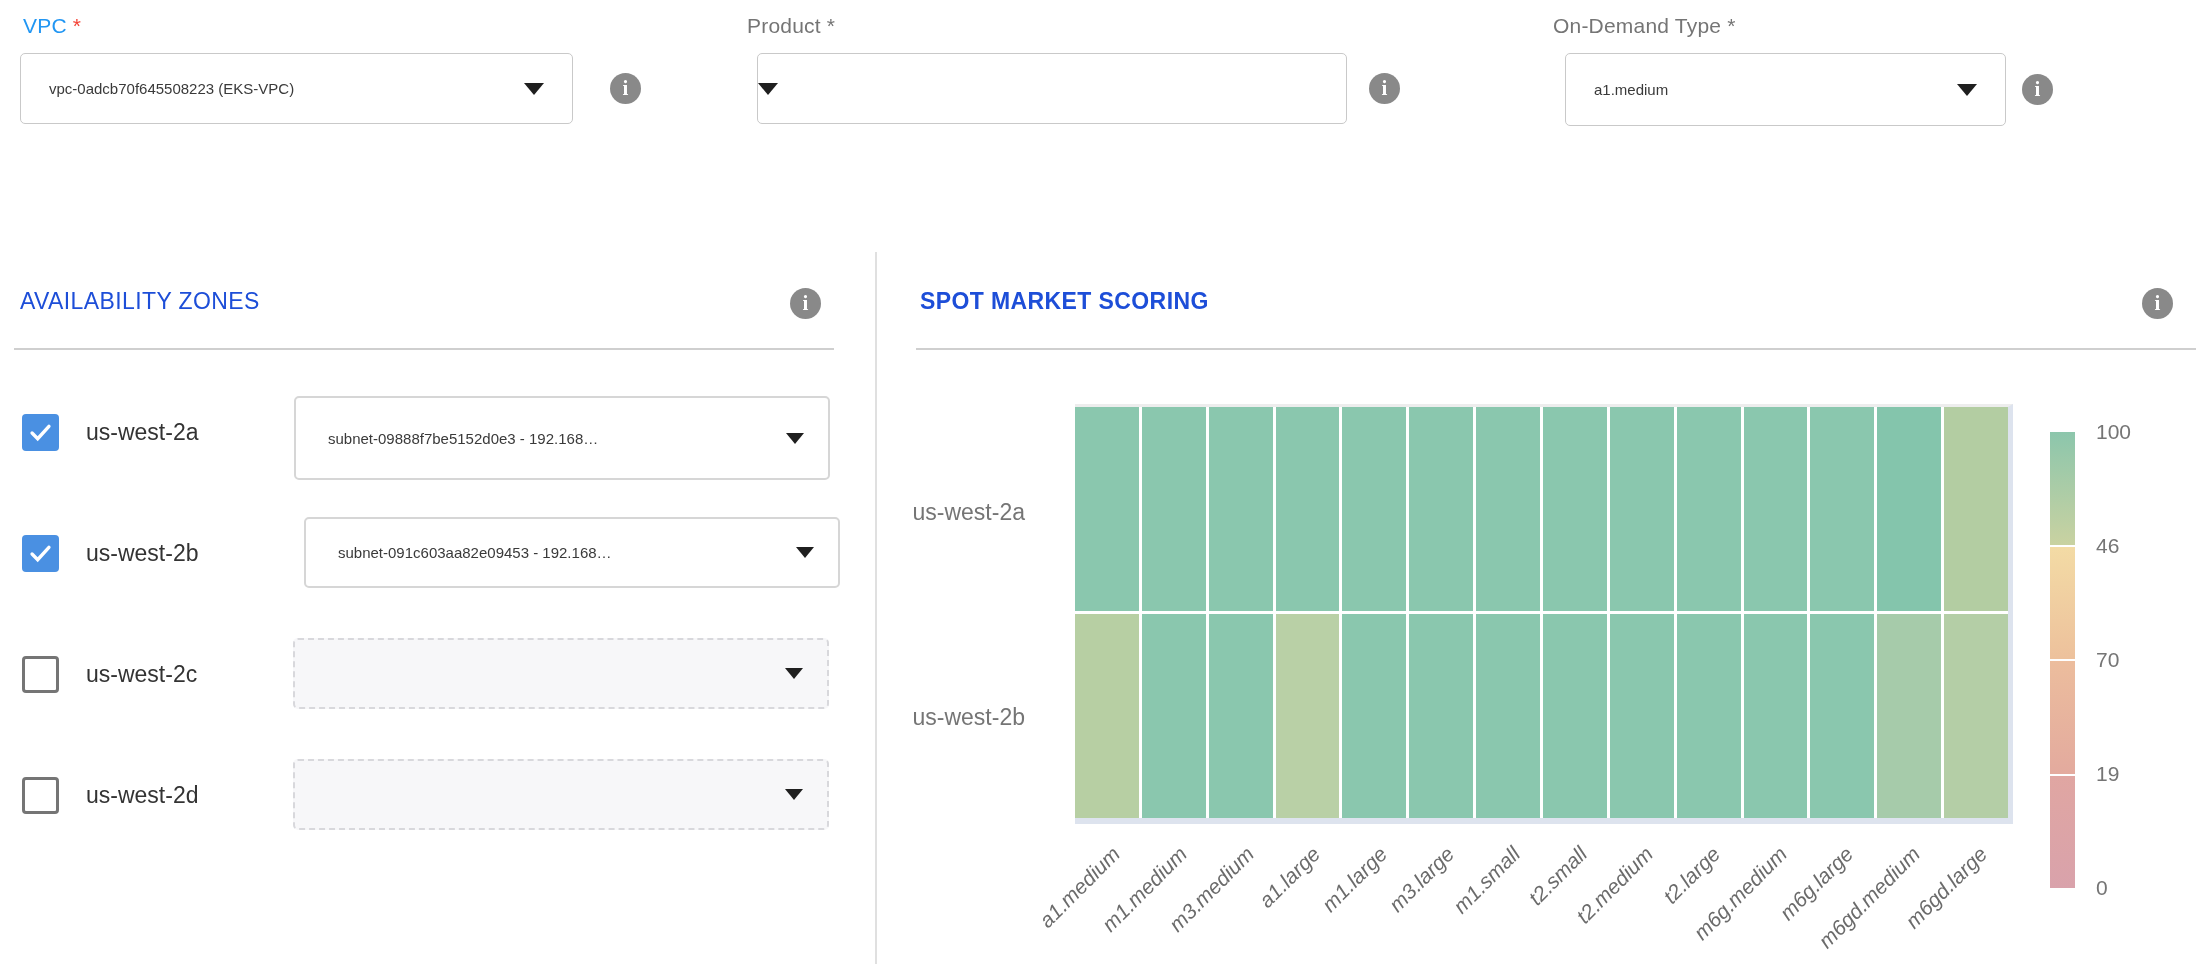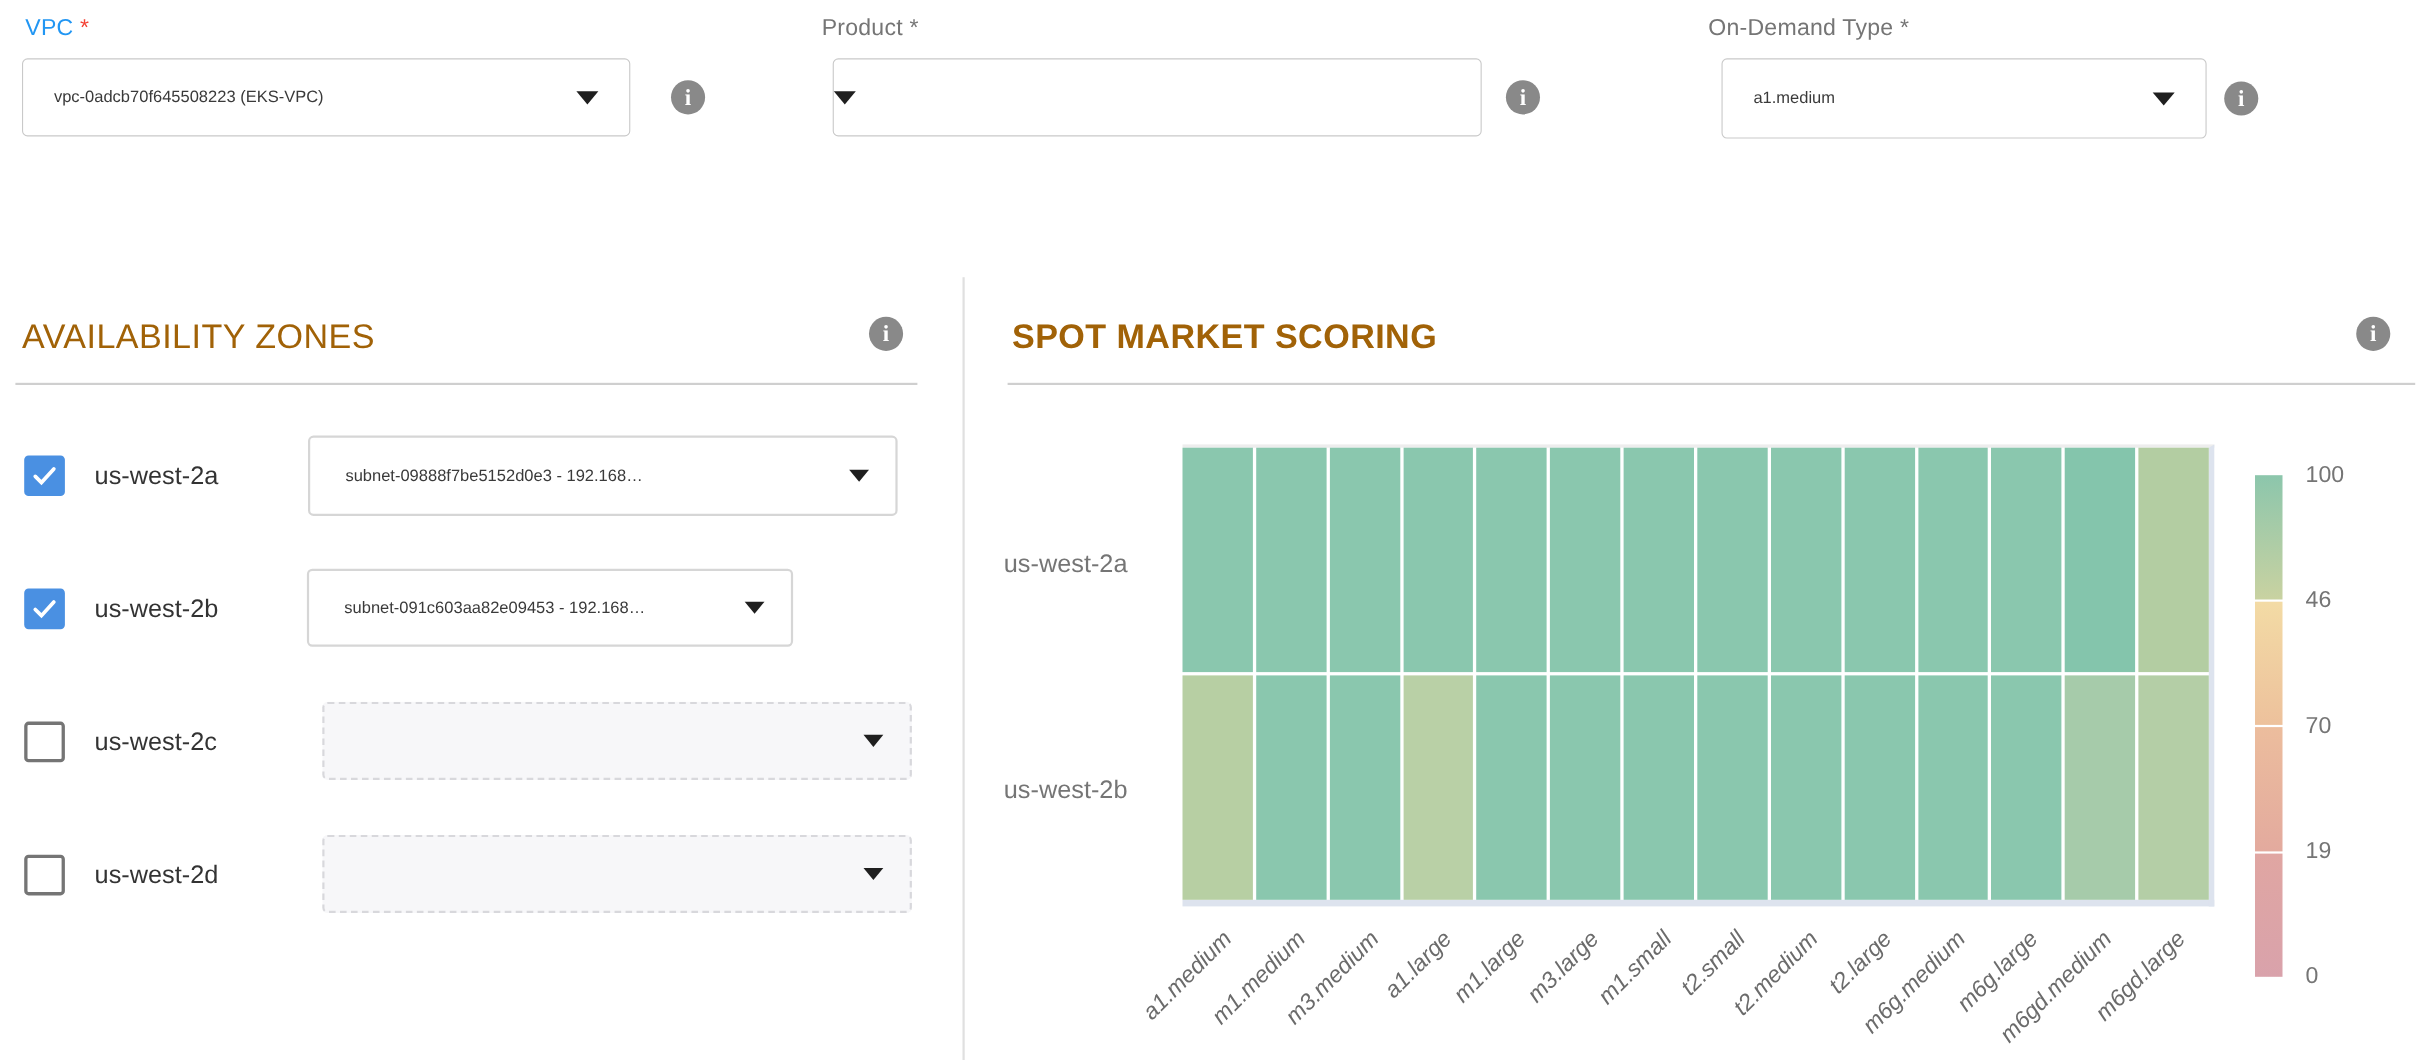--- a/index.html
+++ b/index.html
@@ -12,21 +12,21 @@
           display:flex;align-items:center;box-sizing:border-box;cursor:pointer;}
   .select .value{font-size:15px;color:#3a3a3a;padding-left:28px;white-space:nowrap;
                  overflow:hidden;text-overflow:ellipsis;flex:1;}
   .caret{width:0;height:0;border-left:10px solid transparent;border-right:10px solid transparent;
          border-top:12px solid #1f1f1f;margin-right:28px;flex:0 0 auto;}
   .info{position:absolute;width:31px;height:31px;border-radius:50%;background:#898989;color:#fff;
         font-size:21px;font-weight:bold;text-align:center;line-height:31px;cursor:pointer;
         font-family:"Liberation Serif",serif;}
 
   
-  .section-title{position:absolute;font-size:31px;color:#a16207;letter-spacing:.4px;}
+  .section-title{position:absolute;font-size:23px;color:#1d4ed8;letter-spacing:.4px;}
   .hdivider{position:absolute;height:2px;background:#cfcfcf;}
   .vdivider{position:absolute;width:2px;background:#e0e0e0;}
 
   
   .checkbox{position:absolute;width:37px;height:37px;border-radius:4px;box-sizing:border-box;cursor:pointer;}
   .checkbox.checked{background:#4a90e2;}
   .checkbox.unchecked{background:#fff;border:3px solid #757575;}
   .checkbox svg{display:block;margin:5px auto 0;}
   .zone-label{position:absolute;font-size:23px;color:#333;line-height:37px;}
   .select.subnet{border:2px solid #d6d6d6;}
@@ -87,31 +87,31 @@
   <div class="section-title" style="left:20px;top:288px;">AVAILABILITY ZONES</div>
   <div class="info" style="left:790px;top:288px;">i</div>
   <div class="hdivider" style="left:14px;top:348px;width:820px;"></div>
   <div id="az-rows">
       <div class="checkbox checked" style="left: 22px; top: 414px; position: absolute;">
         <svg width="27" height="27" viewBox="0 0 24 24">
           <path d="M4.5 12.5l5 5 10-11" fill="none" stroke="#ffffff" stroke-width="3" stroke-linecap="round"></path>
         </svg>
       </div>
       <div class="zone-label" style="left: 86px; top: 414px; position: absolute;">us-west-2a</div>
-      <div class="select subnet" style="left: 280px; top: 396px; width: 536px; height: 73px;">
+      <div class="select subnet" style="left: 294px; top: 396px; width: 536px; height: 84px;">
         <span class="value">subnet-09888f7be5152d0e3 - 192.168…</span>
         <span class="caret"></span>
       </div>
       <div class="checkbox checked" style="left: 22px; top: 535px; position: absolute;">
         <svg width="27" height="27" viewBox="0 0 24 24">
           <path d="M4.5 12.5l5 5 10-11" fill="none" stroke="#ffffff" stroke-width="3" stroke-linecap="round"></path>
         </svg>
       </div>
       <div class="zone-label" style="left: 86px; top: 535px; position: absolute;">us-west-2b</div>
-      <div class="select subnet" style="left: 279px; top: 517px; width: 442px; height: 71px;">
+      <div class="select subnet" style="left: 304px; top: 517px; width: 536px; height: 71px;">
         <span class="value">subnet-091c603aa82e09453 - 192.168…</span>
         <span class="caret"></span>
       </div>
       <div class="checkbox unchecked" style="left: 22px; top: 656px; position: absolute;"></div>
       <div class="zone-label" style="left: 86px; top: 656px; position: absolute;">us-west-2c</div>
       <div class="select subnet empty" style="left: 293px; top: 638px; width: 536px; height: 71px;">
         <span class="value"></span>
         <span class="caret"></span>
       </div>
       <div class="checkbox unchecked" style="left: 22px; top: 777px; position: absolute;"></div>

